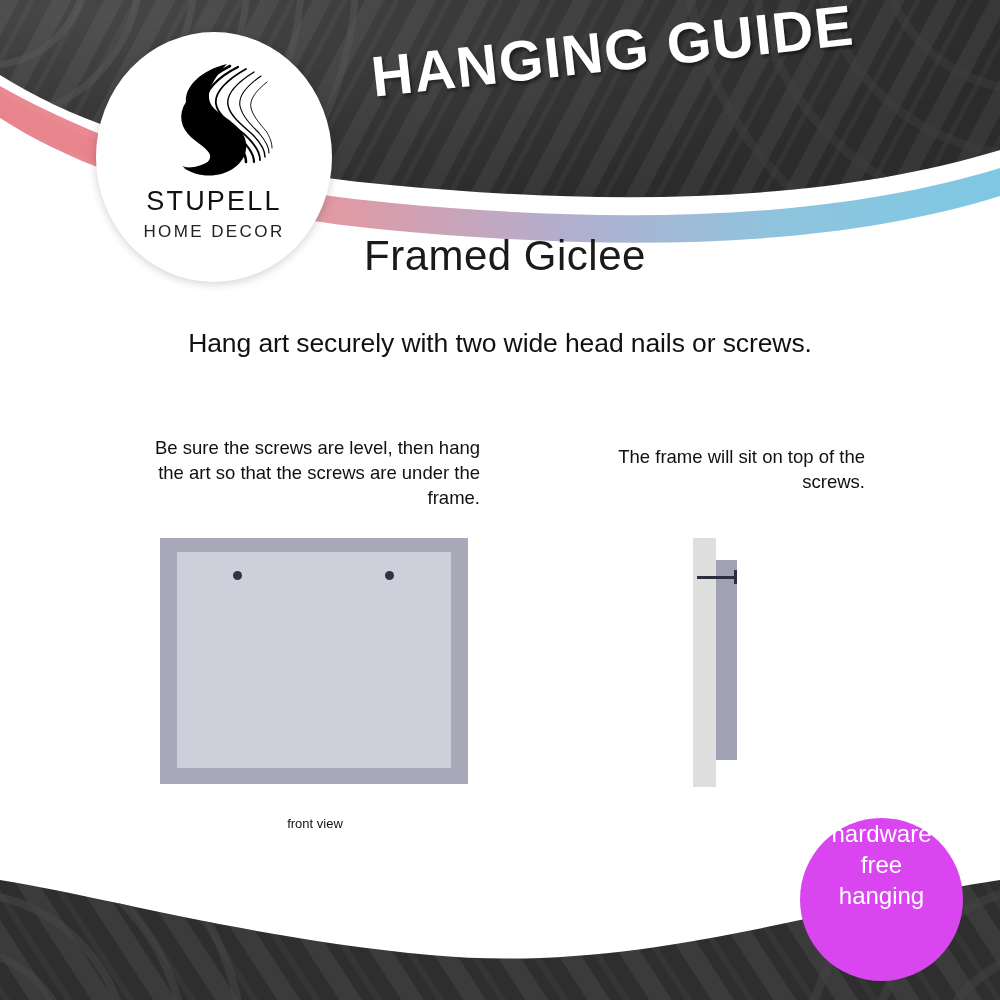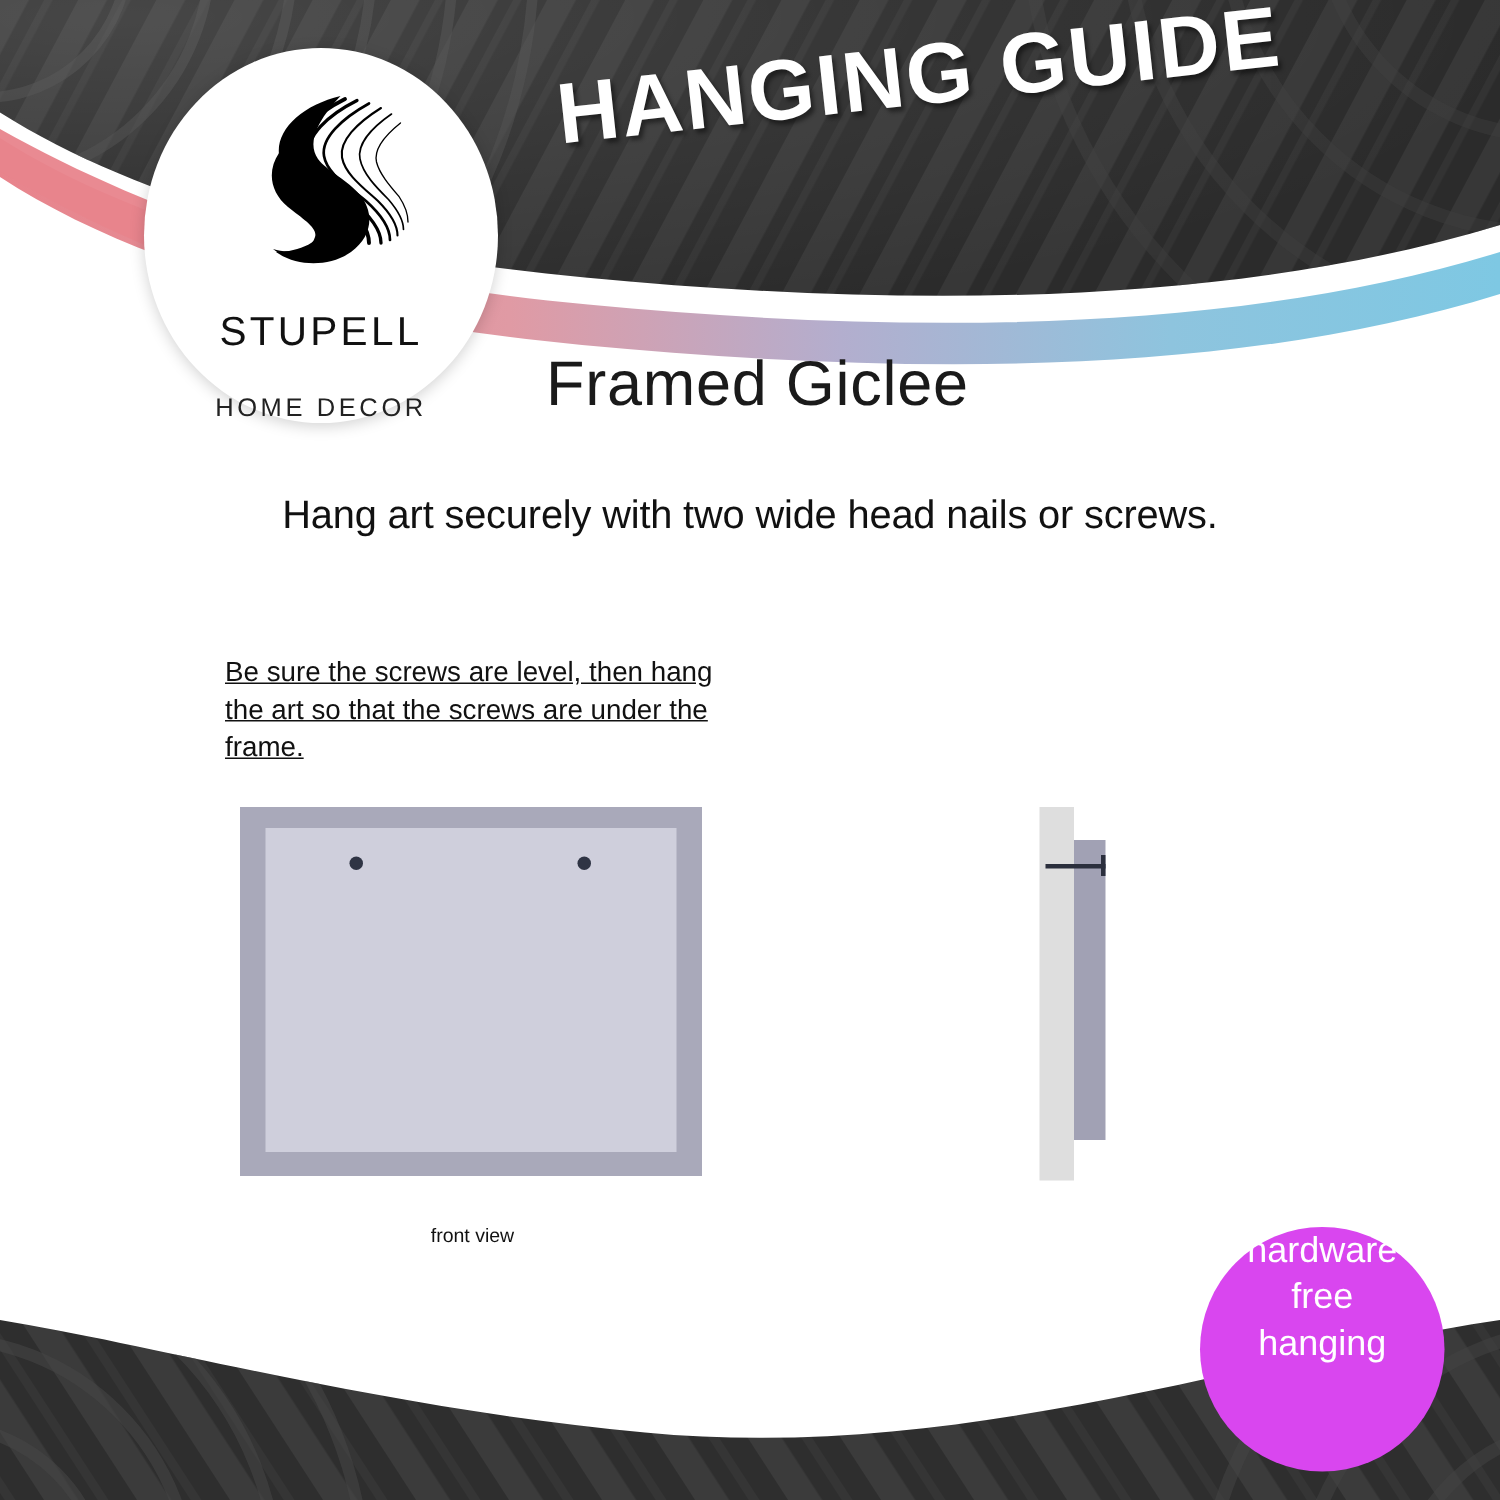--- a/index.html
+++ b/index.html
@@ -34,21 +34,21 @@
     left: 96px;
     top: 32px;
     width: 236px;
     height: 250px;
     background: #ffffff;
     border-radius: 50%;
     box-shadow: 0 2px 10px rgba(0,0,0,0.18);
     display: flex;
     flex-direction: column;
     align-items: center;
-    justify-content: space-between;
+    justify-content: flex-start;
     z-index: 6;
   }
   #logo-mark {
     margin-top: 26px;
     width: 128px;
     height: 126px;
   }
   #logo-wordmark {
     font-family: "Liberation Sans", sans-serif;
     font-size: 27px;
@@ -109,24 +109,23 @@
     z-index: 4;
     white-space: nowrap;
   }
 
   
   .diagram-caption {
     position: absolute;
     font-size: 18.5px;
     line-height: 25px;
     color: #111111;
-    text-align: left;
+    text-align: right;
     font-weight: 400;
     z-index: 4;
-    text-decoration: underline;
   }
   #front-view-caption-top {
     left: 150px;
     top: 435px;
     width: 330px;
   }
   #side-view-caption-top {
     left: 575px;
     top: 444px;
     width: 290px;
@@ -375,20 +374,21 @@
   <div id="front-view-caption-top" class="diagram-caption">Be sure the screws are level, then hang the art so that the screws are under the frame.</div>
 
   <div id="front-view-frame">
     <div id="front-view-mat"></div>
   </div>
   <div id="front-screw-left" class="screw-dot"></div>
   <div id="front-screw-right" class="screw-dot"></div>
 
   <div id="front-view-label" class="view-label">front view</div>
 
+  <div id="side-view-caption-top" class="diagram-caption">The frame will sit on top of the screws.</div>
 
   <div id="side-view-wall"></div>
   <div id="side-view-frame"></div>
   <div id="side-view-nail-shaft"></div>
   <div id="side-view-nail-head"></div>
 
 
   <div id="hardware-badge">
     <span>hardware</span>
     <span>free</span>

